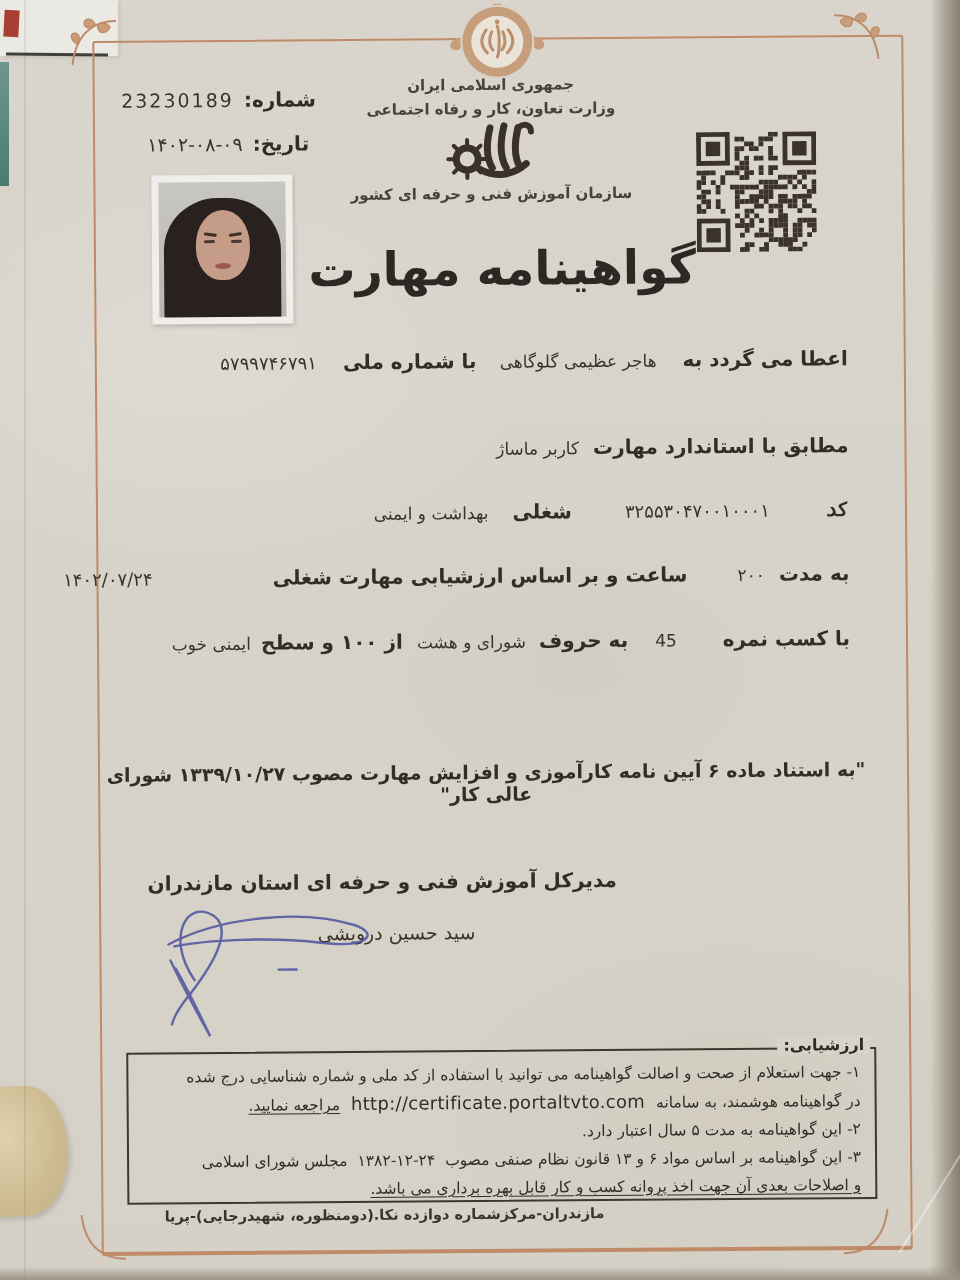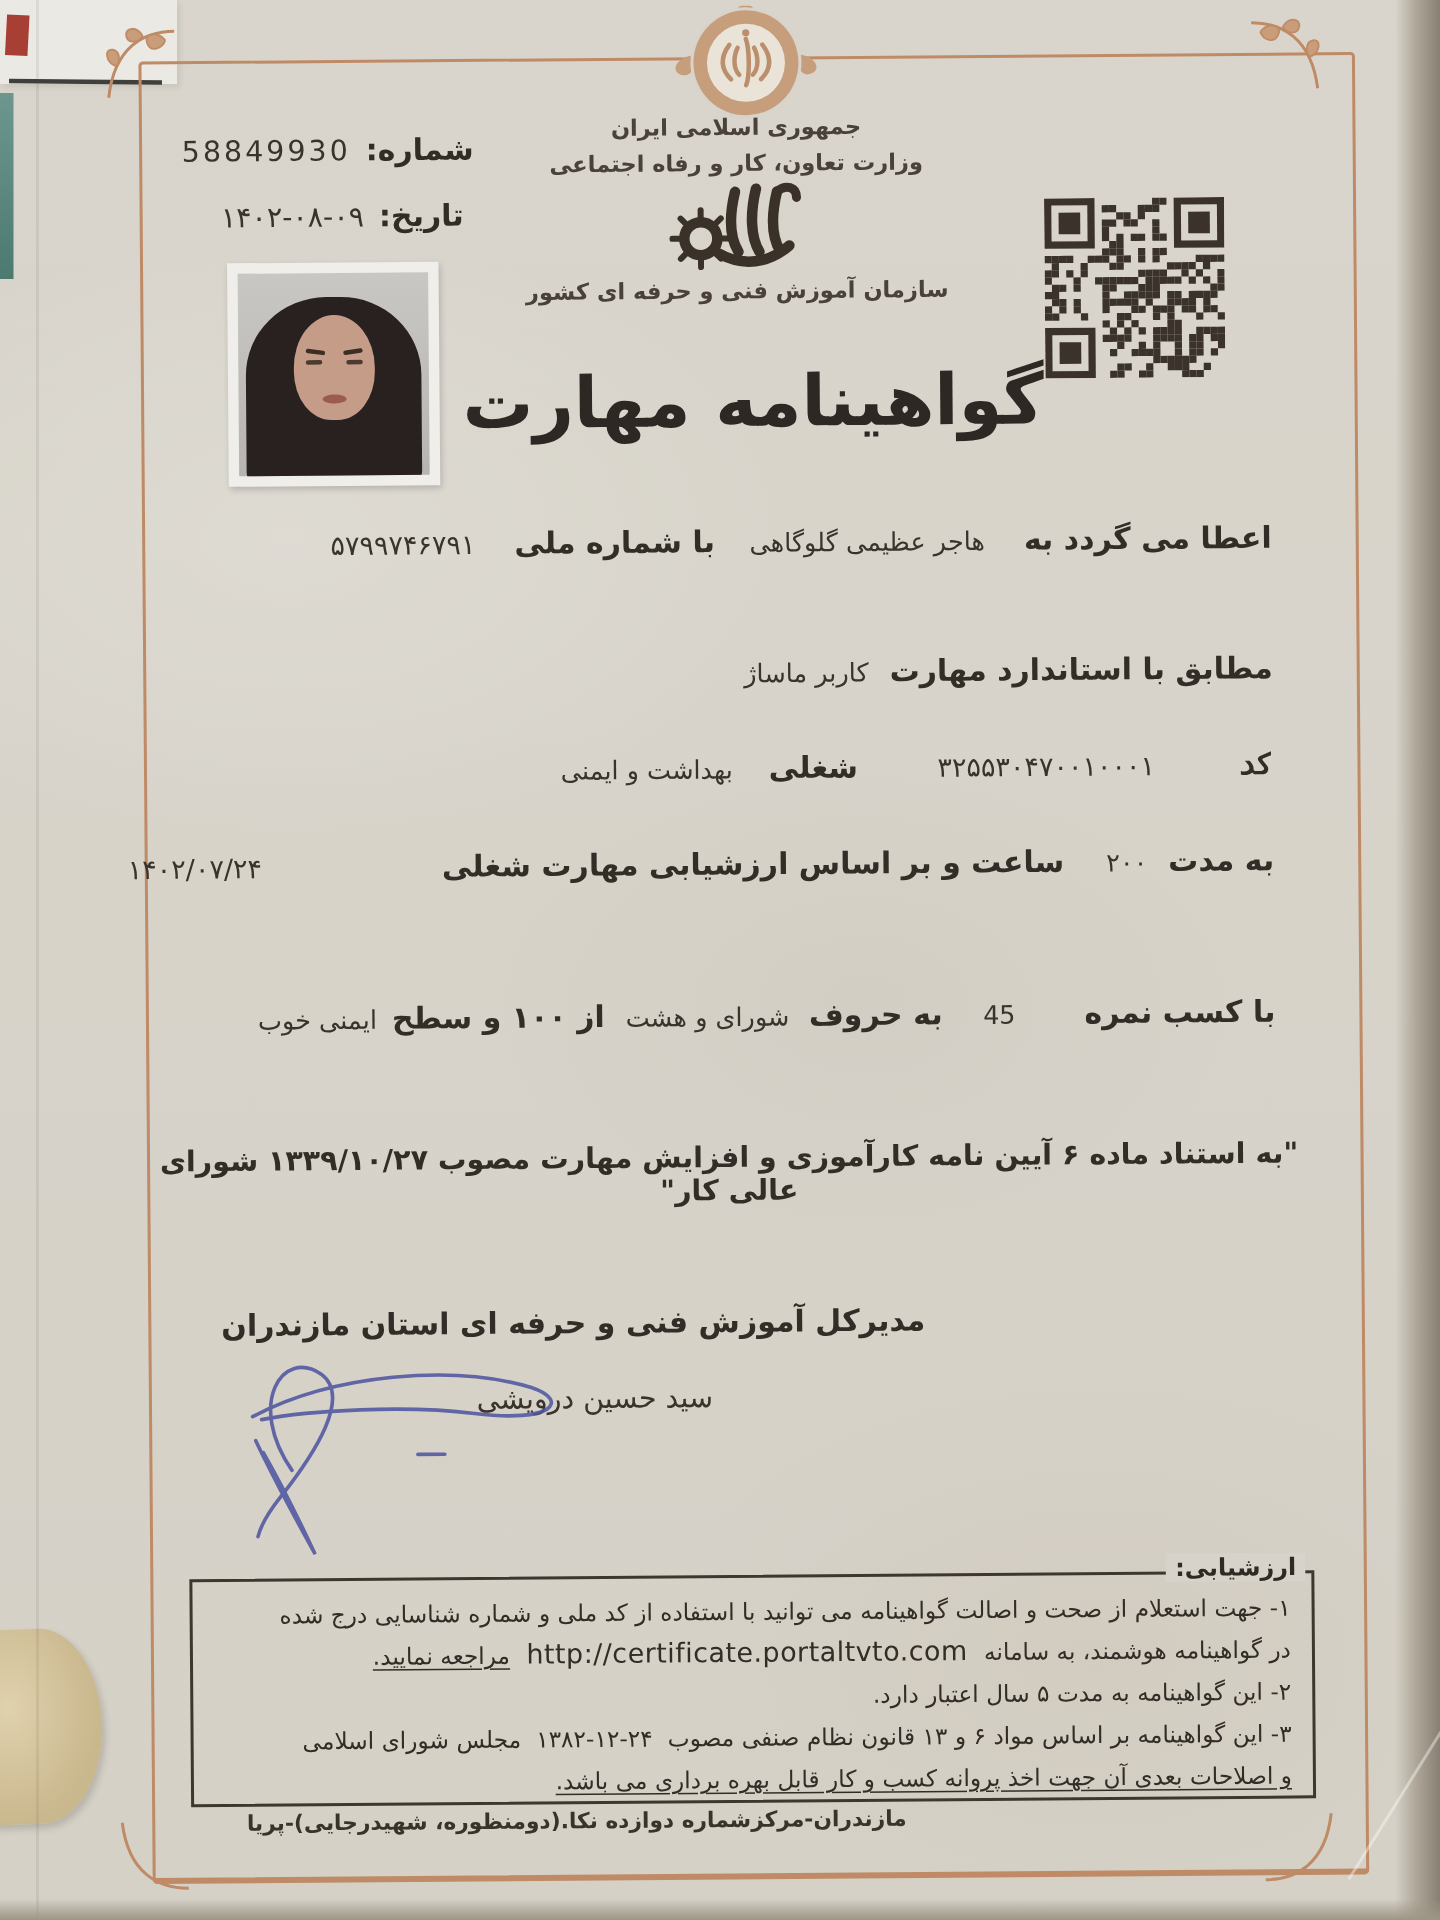--- a/index.html
+++ b/index.html
@@ -112,21 +112,21 @@
         <path d="M46 29 c -6 8 -6 16 1 23"></path>
         <path d="M68 29 c 6 8 6 16 -1 23"></path>
         <path d="M51.5 31 c -3 6 -3 14 1 18"></path>
         <path d="M62.5 31 c 3 6 3 14 -1 18"></path>
       </g>
       <circle cx="57" cy="21" r="2.4" fill="#bb8e6c"></circle>
     </svg>
 
     <div class="abs serial-row" style="right:640px;top:86px;">
       <span class="slabel">شماره:</span>
-      <span class="snum">58849930</span>
+      <span class="snum">23230189</span>
     </div>
     <div class="abs date-row" style="right:647px;top:130px;">
       <span class="slabel">تاریخ:</span>
       <span class="snum" dir="ltr">۱۴۰۲-۰۸-۰۹</span>
     </div>
 
     <div class="abs hdr" style="top:76px;">جمهوری اسلامی ایران</div>
     <div class="abs hdr" style="top:100px;">وزارت تعاون، کار و رفاه اجتماعی</div>
     <div class="abs hdr" style="top:185px;">سازمان آموزش فنی و حرفه ای کشور</div>
 
@@ -400,27 +400,27 @@
 
     <div class="abs row" style="right:110px;top:500px;">
       <span class="lb" style="margin-left:55px;font-family:Liberation Mono, monospace;">کد</span>
       <span class="nm" style="margin-left:53px;">۳۲۵۵۳۰۴۷۰۰۱۰۰۰۱</span>
       <span class="lb" style="margin-left:24px;">شغلی</span>
       <span class="vl">بهداشت و ایمنی</span>
     </div>
 
     <div class="abs row" style="right:110px;top:564px;">
       <span class="lb" style="margin-left:14px;">به مدت</span>
-      <span class="vl" style="margin-left:28px;">۲۰۰</span>
+      <span class="vl" style="margin-left:50px;">۲۰۰</span>
       <span class="lb" style="margin-left:120px;">ساعت و بر اساس ارزشیابی مهارت شغلی</span>
       <span class="nm" dir="ltr">۱۴۰۲/۰۷/۲۴</span>
     </div>
 
     <div class="abs row" style="right:110px;top:629px;">
-      <span class="lb" style="margin-left:46px;margin-top:36px;">با کسب نمره</span>
+      <span class="lb" style="margin-left:46px;">با کسب نمره</span>
       <span class="vl" style="margin-left:27px;">45</span>
       <span class="lb" style="margin-left:13px;">به حروف</span>
       <span class="vl" style="margin-left:14px;">شورای و هشت</span>
       <span class="lb" style="margin-left:10px;">از ۱۰۰ و سطح</span>
       <span class="vl">ایمنی خوب</span>
     </div>
 
     <div class="abs quote">"به استناد ماده ۶ آیین نامه کارآموزی و افزایش مهارت مصوب ۱۳۳۹/۱۰/۲۷ شورای عالی کار"</div>
 
     <div class="abs sig-title" style="right:345px;top:869px;">مدیرکل آموزش فنی و حرفه ای استان مازندران</div>

